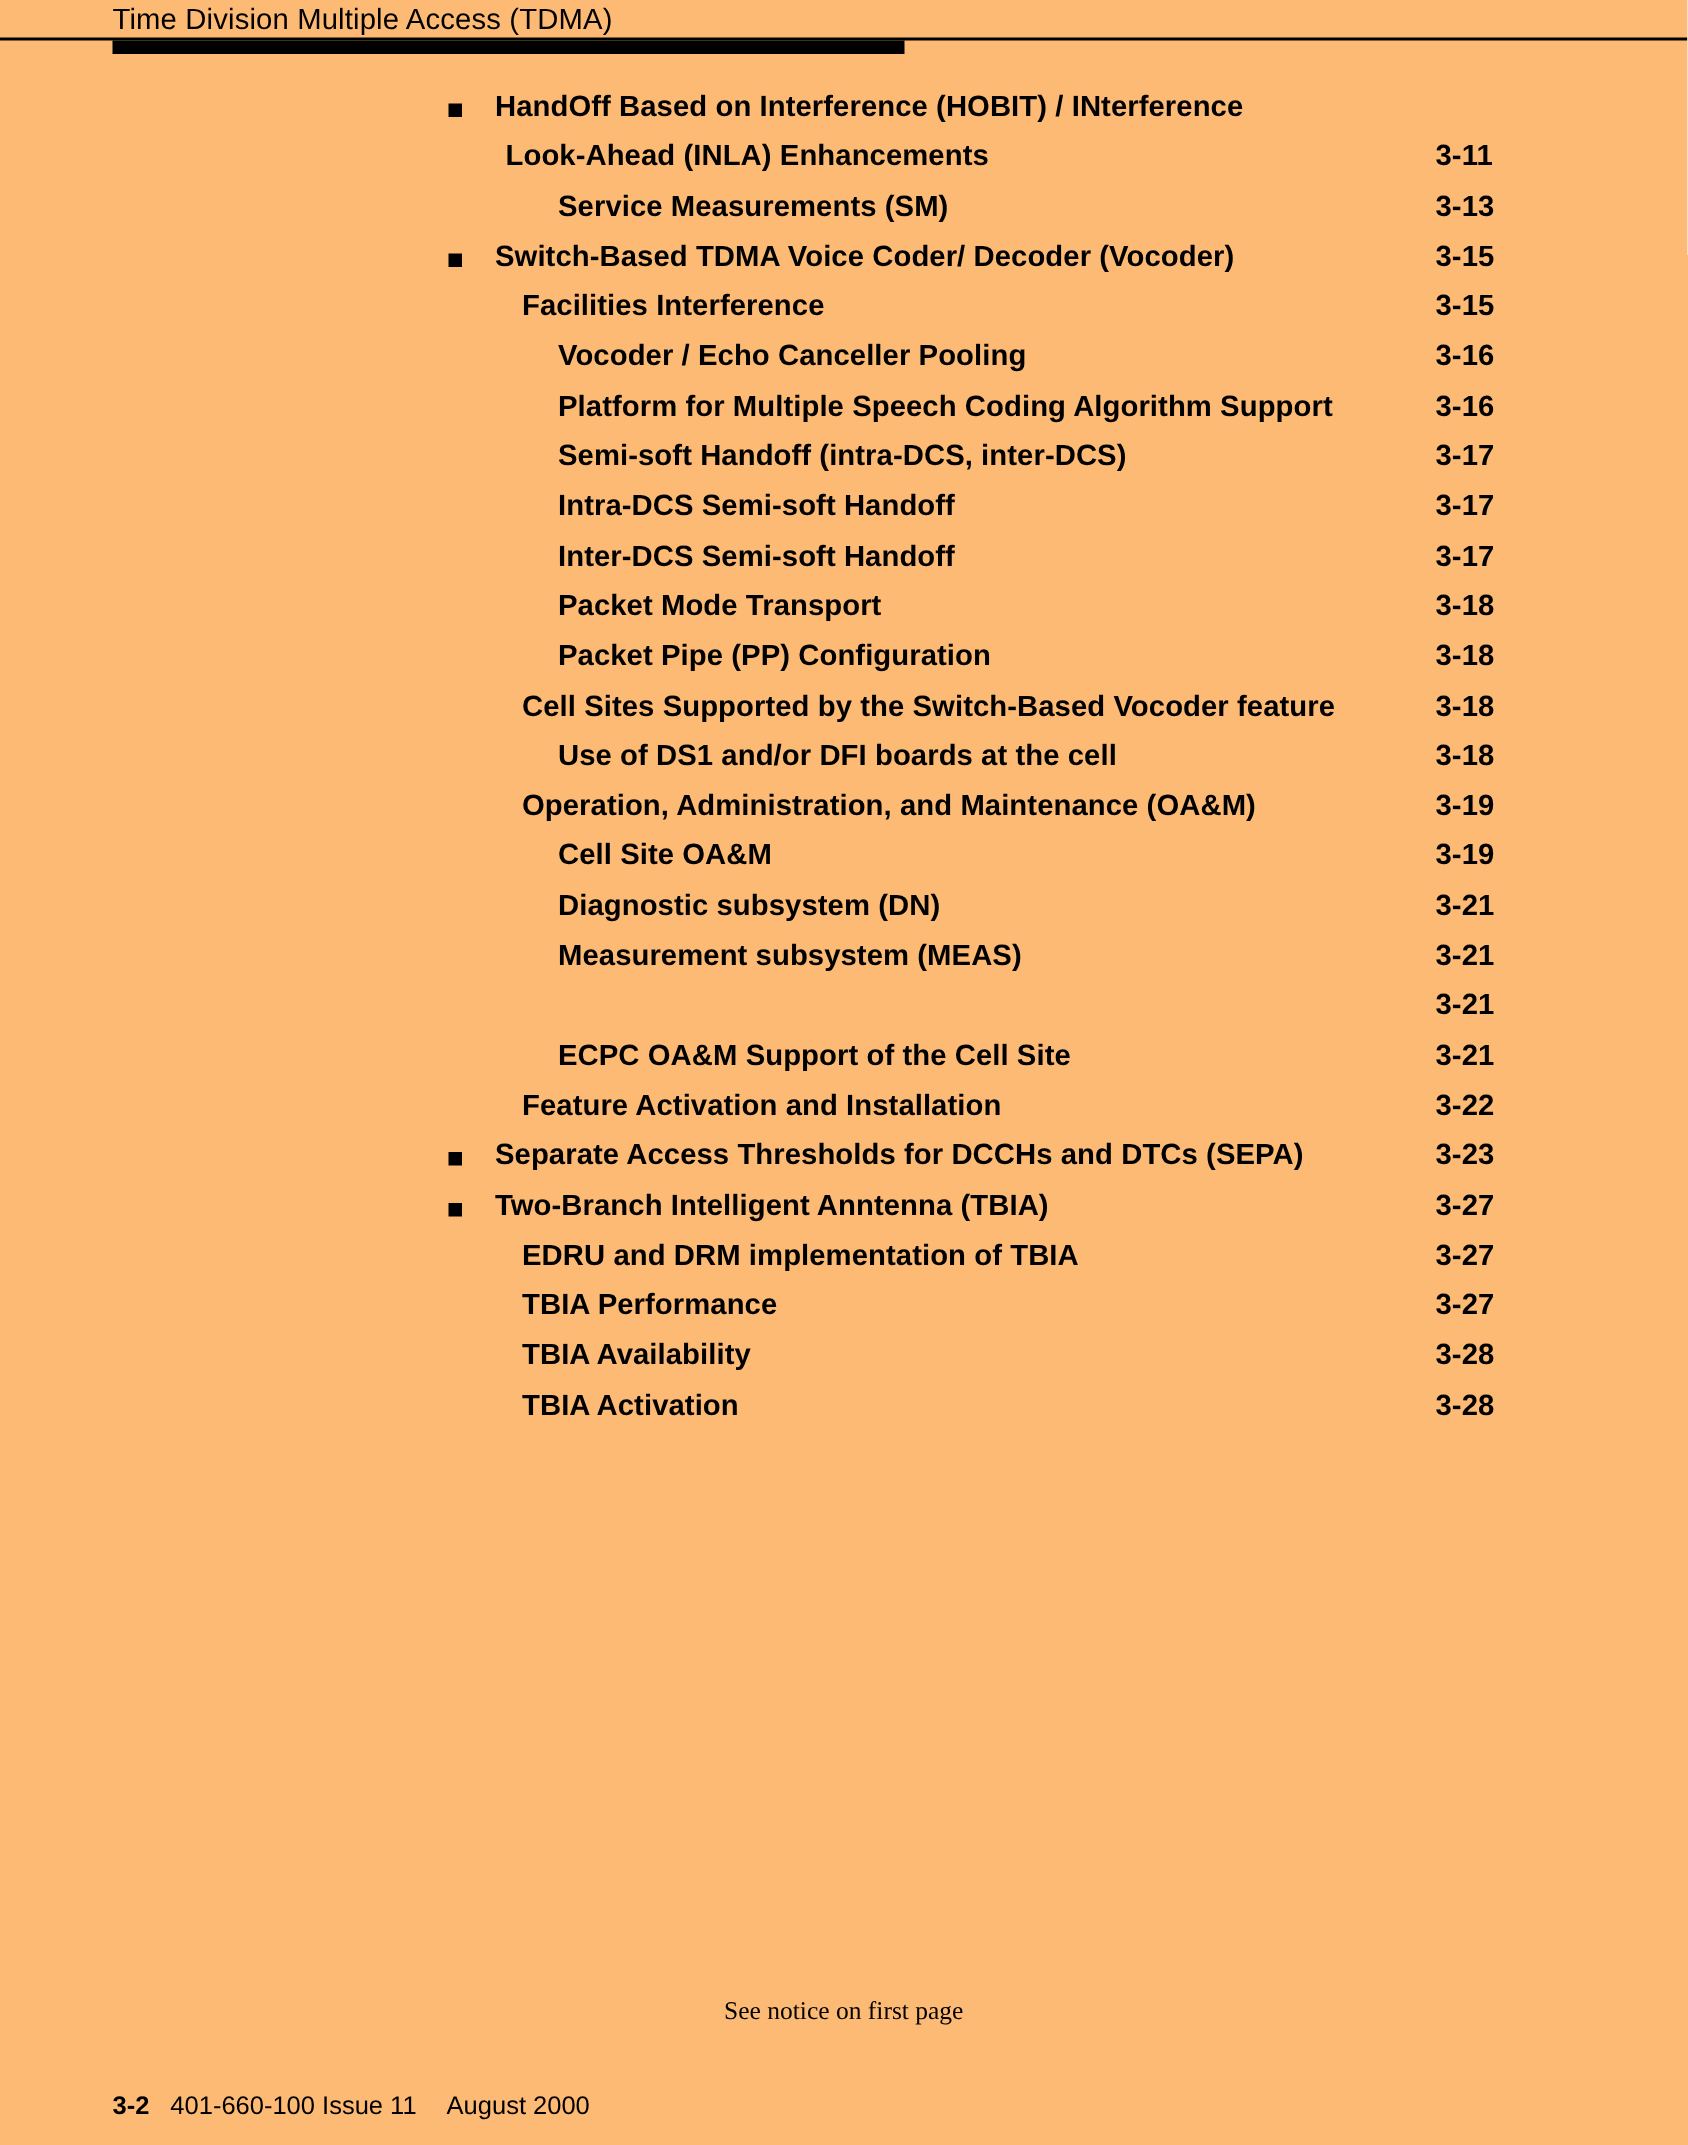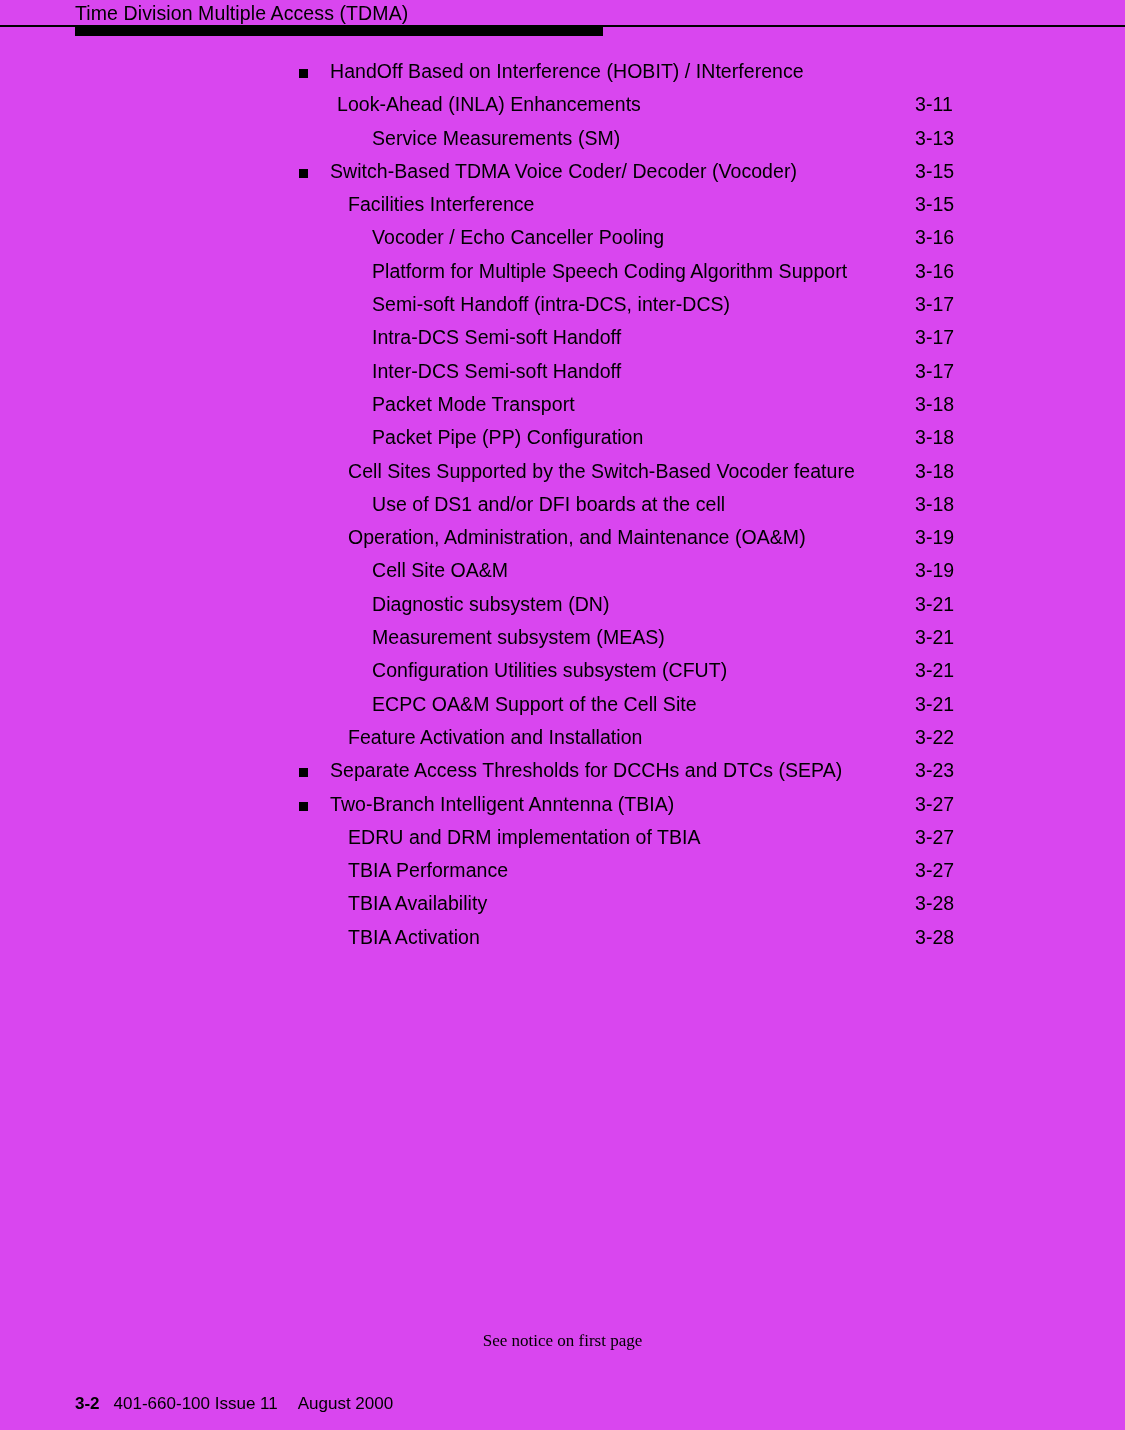--- a/index.html
+++ b/index.html
@@ -11,21 +11,21 @@
     font-family: "Liberation Sans", sans-serif;
     color: #000000;
     -webkit-font-smoothing: antialiased;
   }
 
   .page {
     position: relative;
     width: 1125px;
     height: 1430px;
     overflow: hidden;
-    background: #d946ef;
+    background: #fdba74;
   }
 
   
   .running-head {
     position: absolute;
     left: 75px;
     top: 2px;
     font-size: 19.5px;
     line-height: 22px;
     letter-spacing: 0.1px;
@@ -47,20 +47,21 @@
     height: 9px;
     background: #000000;
   }
 
   
   .toc {
     position: absolute;
     left: 0;
     top: 55px;
     width: 1125px;
+    font-weight: bold;
   }
   .toc-row {
     position: relative;
     height: 33.3px;
     font-size: 19.5px;
     line-height: 33.3px;
     white-space: nowrap;
   }
   .toc-bullet {
     position: absolute;
@@ -69,21 +70,21 @@
     width: 9px;
     height: 9px;
     background: #000000;
   }
   .toc-label {
     position: absolute;
     letter-spacing: 0.05px;
   }
   .toc-page {
     position: absolute;
-    left: 915px;
+    left: 957px;
     letter-spacing: 0.05px;
     text-align: right;
   }
 
   
   .lvl-1 .toc-label { left: 330px; }
   .lvl-1c .toc-label { left: 337px; text-align: center; }
   .lvl-2 .toc-label { left: 348px; }
   .lvl-3 .toc-label { left: 372px; text-align: center; }
 
@@ -199,21 +200,20 @@
       </div>
       <div class="toc-row lvl-3">
         <span class="toc-label">Diagnostic subsystem (DN)</span>
         <span class="toc-page">3-21</span>
       </div>
       <div class="toc-row lvl-3">
         <span class="toc-label">Measurement subsystem (MEAS)</span>
         <span class="toc-page">3-21</span>
       </div>
       <div class="toc-row lvl-3">
-        <span class="toc-label">Configuration Utilities subsystem (CFUT)</span>
         <span class="toc-page">3-21</span>
       </div>
       <div class="toc-row lvl-3">
         <span class="toc-label">ECPC OA&amp;M Support of the Cell Site</span>
         <span class="toc-page">3-21</span>
       </div>
       <div class="toc-row lvl-2">
         <span class="toc-label">Feature Activation and Installation</span>
         <span class="toc-page">3-22</span>
       </div>

